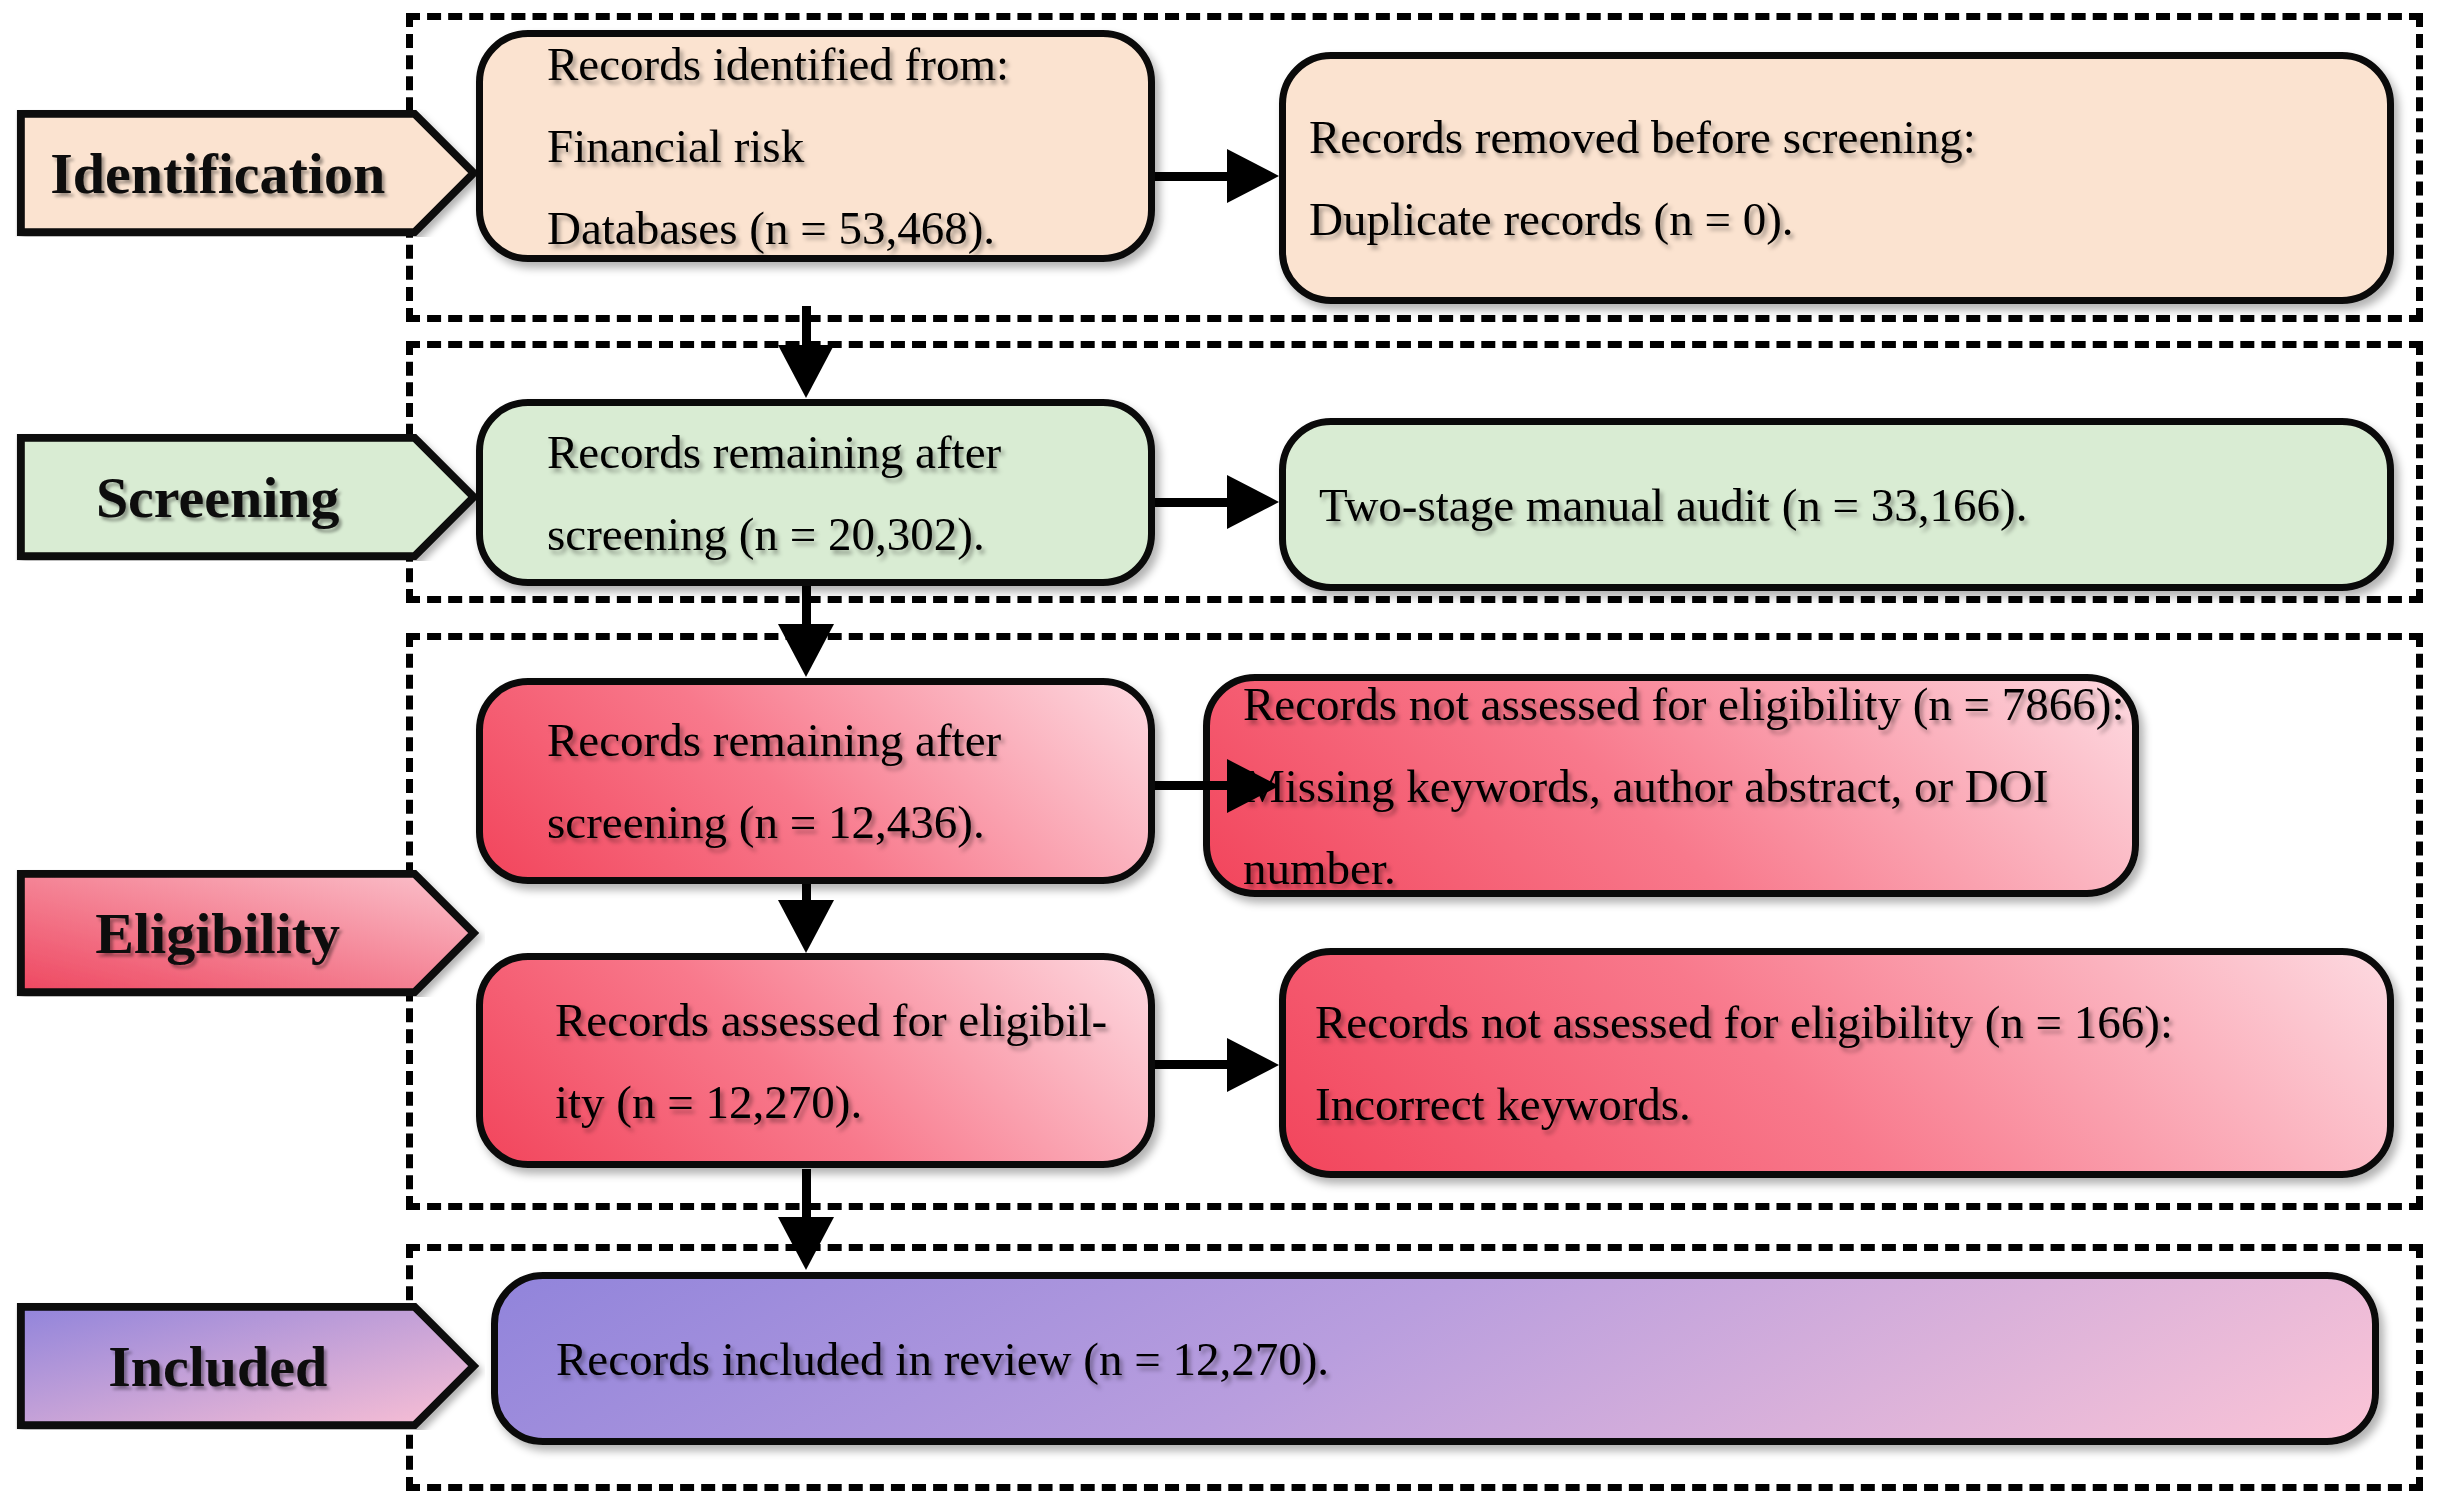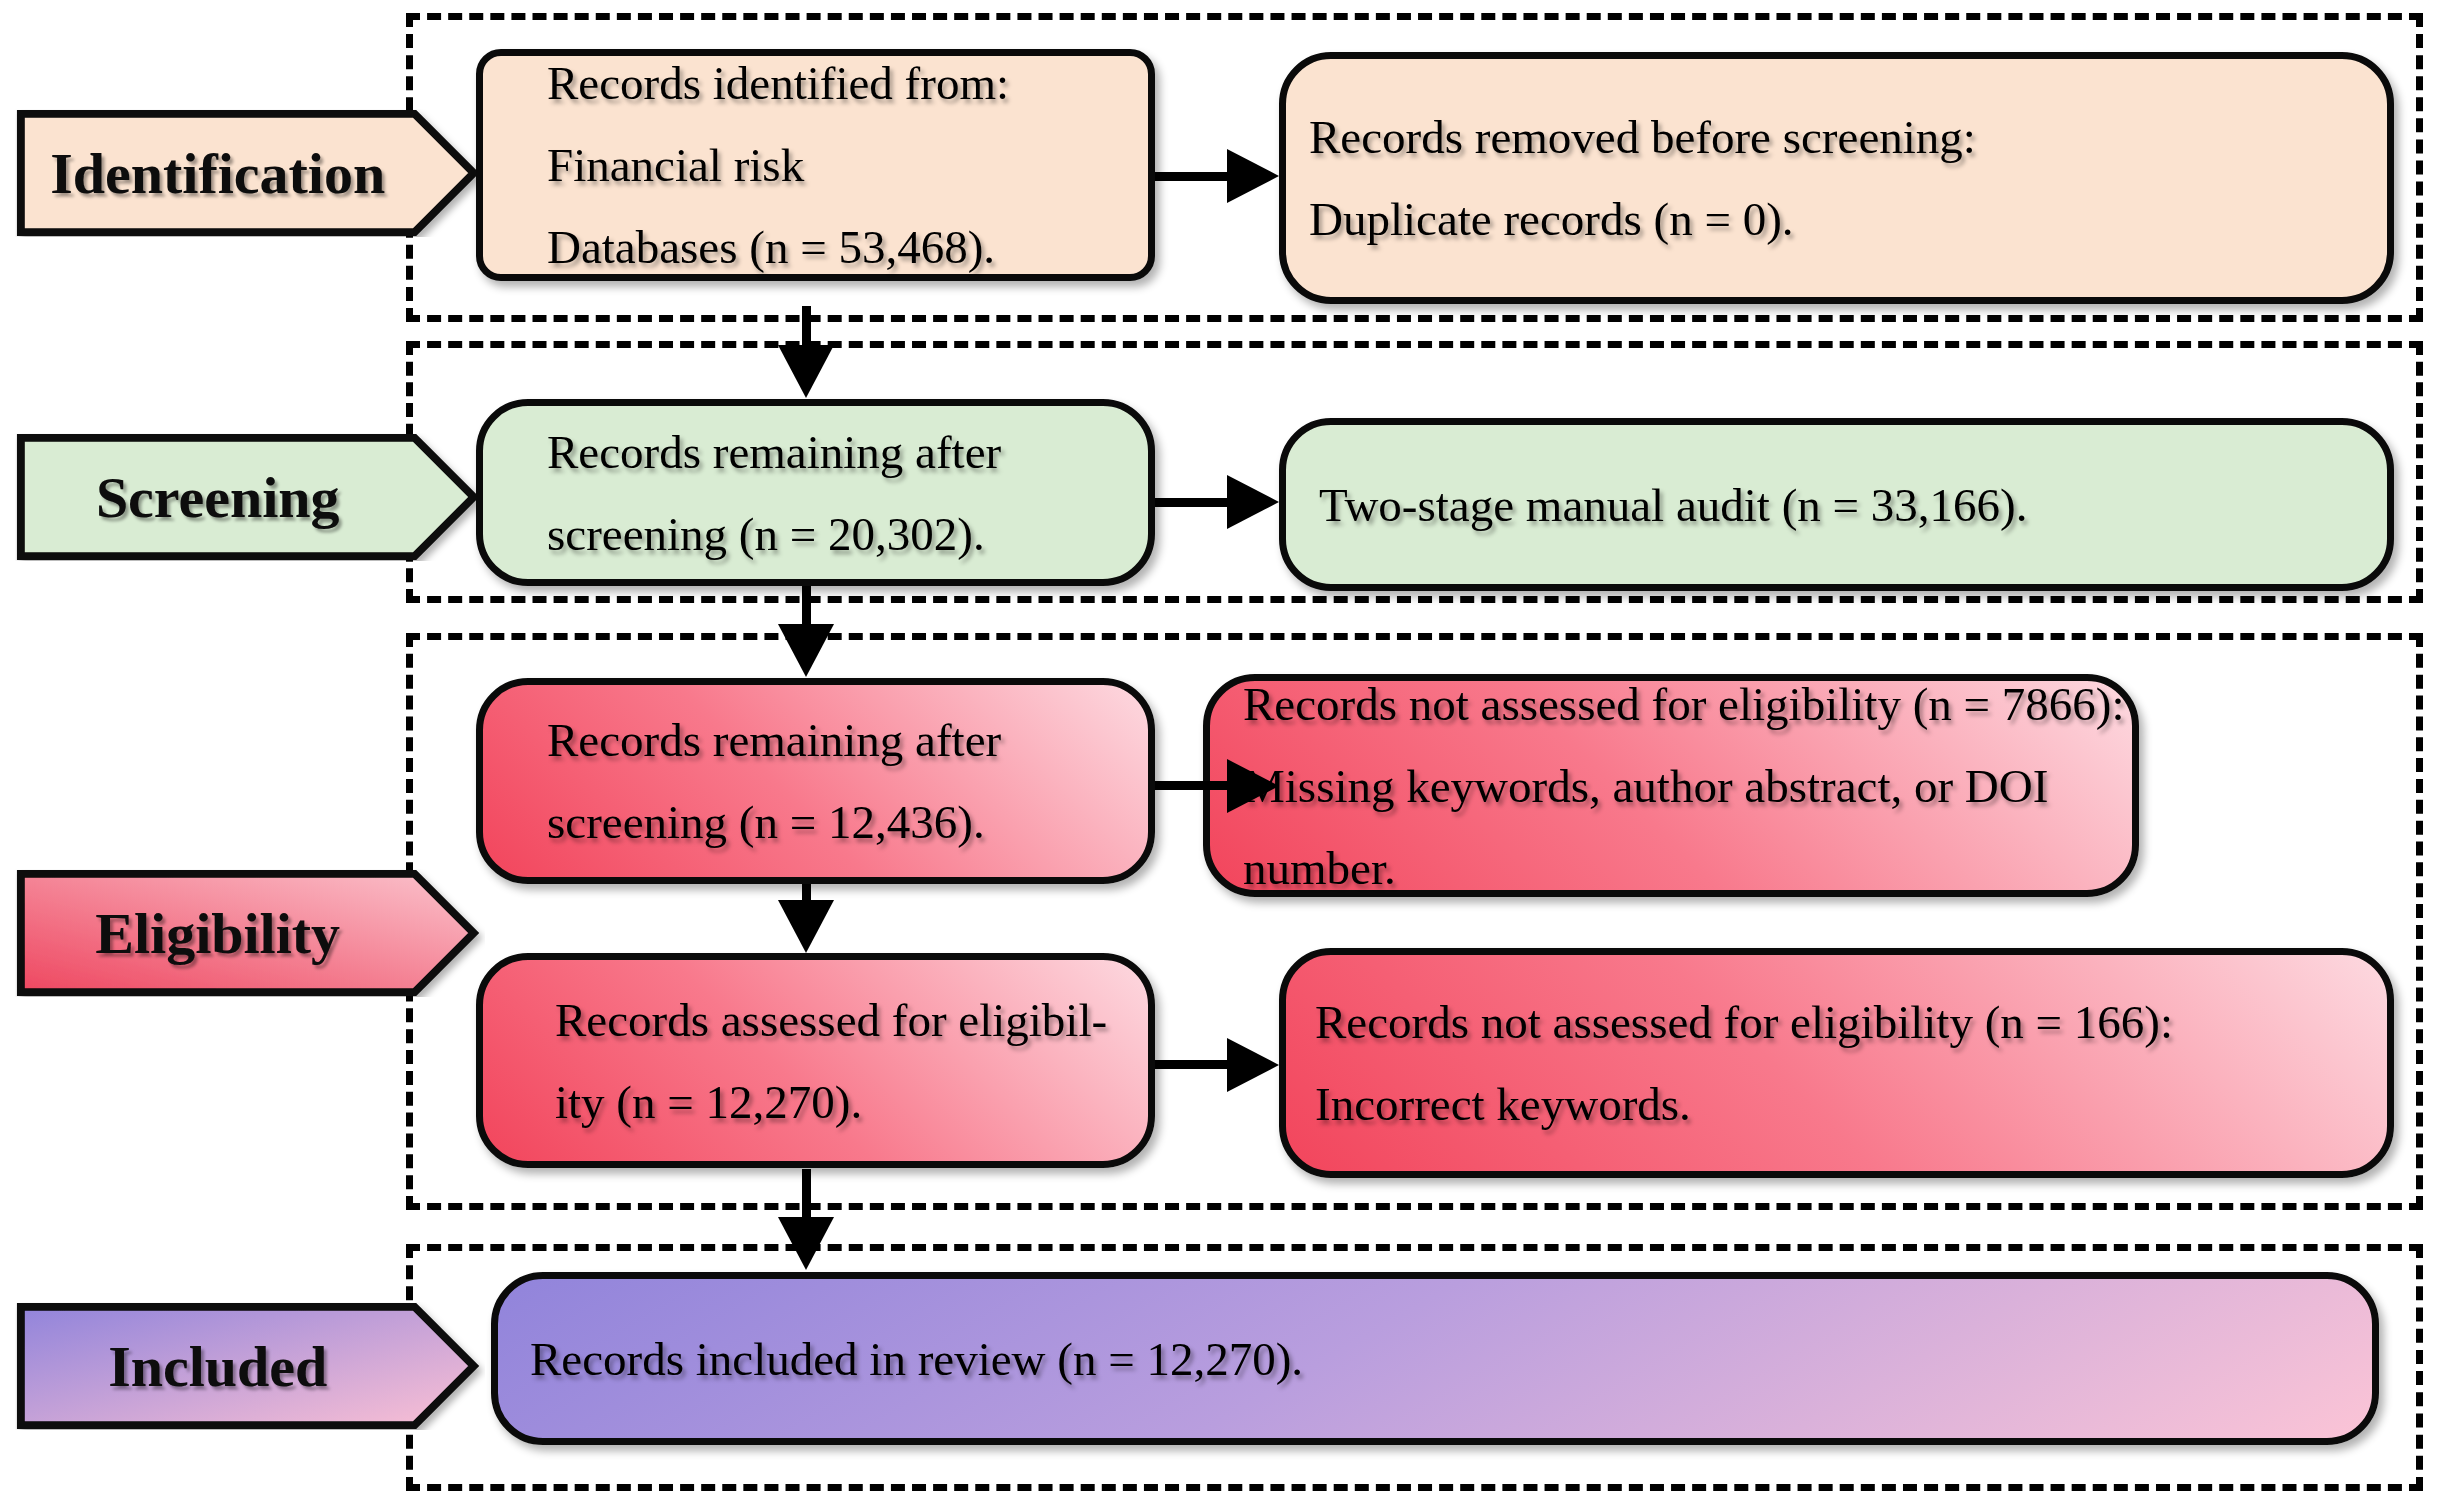--- a/index.html
+++ b/index.html
@@ -100,21 +100,21 @@
   <svg class="stage-label" style="left:14.5px;top:869px;" width="470" height="128" viewBox="0 0 775 212">
     <polygon points="8,8 660,8 758,106 660,204 8,204" fill="url(#gradRed)" stroke="#0a0a0a" stroke-width="13" filter="url(#shapeShadow)"></polygon>
     <text x="334" y="106" text-anchor="middle" dominant-baseline="central" filter="url(#txtShadow)">Eligibility</text>
   </svg>
 
   <svg class="stage-label" style="left:14.5px;top:1302px;" width="470" height="128" viewBox="0 0 775 212">
     <polygon points="8,8 660,8 758,106 660,204 8,204" fill="url(#gradPurple)" stroke="#0a0a0a" stroke-width="13" filter="url(#shapeShadow)"></polygon>
     <text x="334" y="106" text-anchor="middle" dominant-baseline="central" filter="url(#txtShadow)">Included</text>
   </svg>
 
-  <div class="flow-box bg-peach" style="left:476px;top:49px;width:679px;height:232px;border-radius:25px;">
+  <div class="flow-box bg-peach" style="left:476px;top:30px;width:679px;height:232px;">
     <div class="box-text" style="padding-left:64px;">Records identified from:
 Financial risk
 Databases (n = 53,468).</div>
   </div>
   <div class="flow-box bg-peach" style="left:1279px;top:52px;width:1115px;height:252px;">
     <div class="box-text" style="padding-left:23px;">Records removed before screening:
 Duplicate records (n = 0).</div>
   </div>
 
   <div class="flow-box bg-green" style="left:476px;top:399px;width:679px;height:187px;">
@@ -137,21 +137,21 @@
   <div class="flow-box bg-red" style="left:476px;top:953px;width:679px;height:215px;">
     <div class="box-text" style="padding-left:72px;">Records assessed for eligibil-
 ity (n = 12,270).</div>
   </div>
   <div class="flow-box bg-red" style="left:1279px;top:948px;width:1115px;height:230px;">
     <div class="box-text" style="padding-left:29px;">Records not assessed for eligibility (n = 166):
 Incorrect keywords.</div>
   </div>
 
   <div class="flow-box bg-purple" style="left:491px;top:1272px;width:1888px;height:173px;">
-    <div class="box-text" style="padding-left:32px;">Records included in review (n = 12,270).</div>
+    <div class="box-text" style="padding-left:58px;">Records included in review (n = 12,270).</div>
   </div>
 
   <div class="arrow-line-v" style="left:802px;top:306px;height:42px;"></div>
   <div class="arrow-head-v" style="left:778px;top:345px;"></div>
 
   <div class="arrow-line-v" style="left:802px;top:586px;height:40px;"></div>
   <div class="arrow-head-v" style="left:778px;top:624px;"></div>
 
   <div class="arrow-line-v" style="left:802px;top:884px;height:19.4px;"></div>
   <div class="arrow-head-v" style="left:778px;top:900px;"></div>

